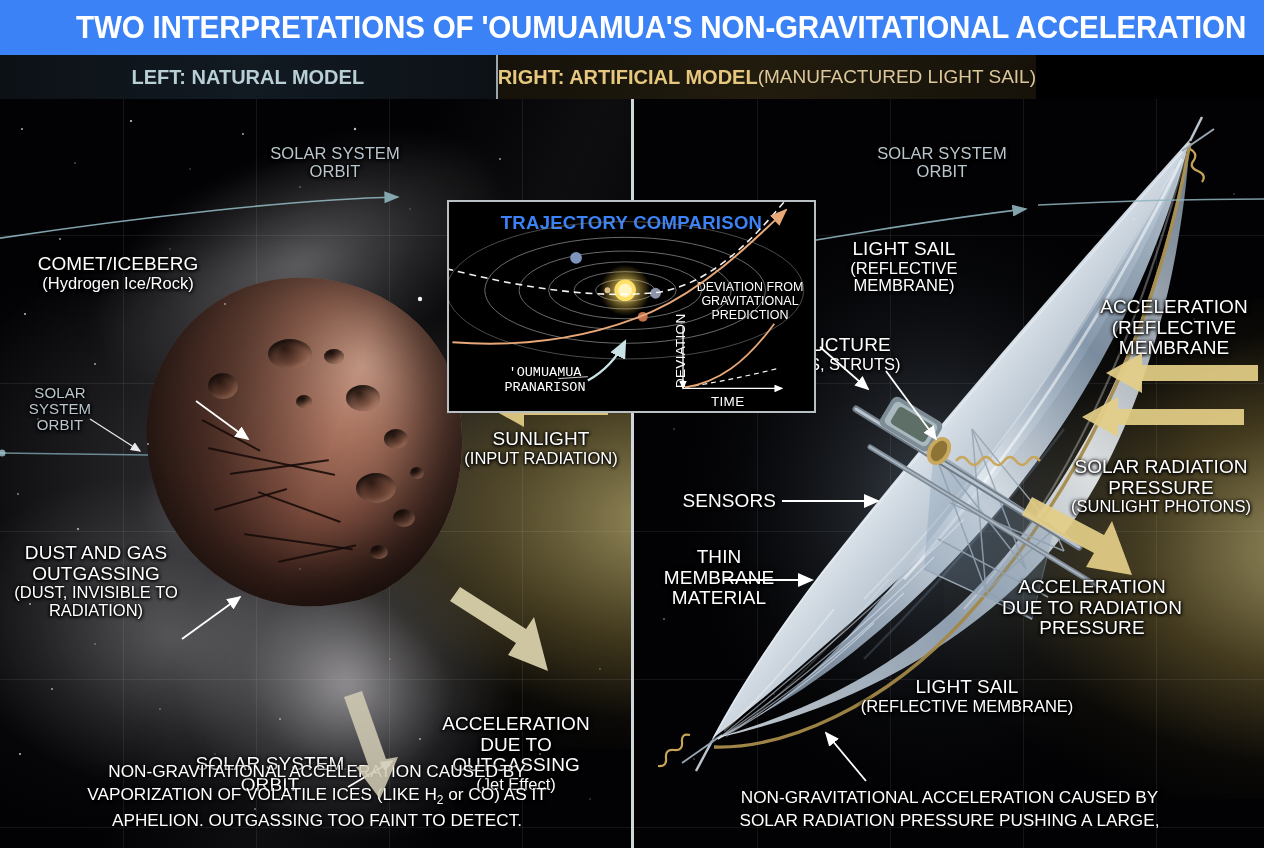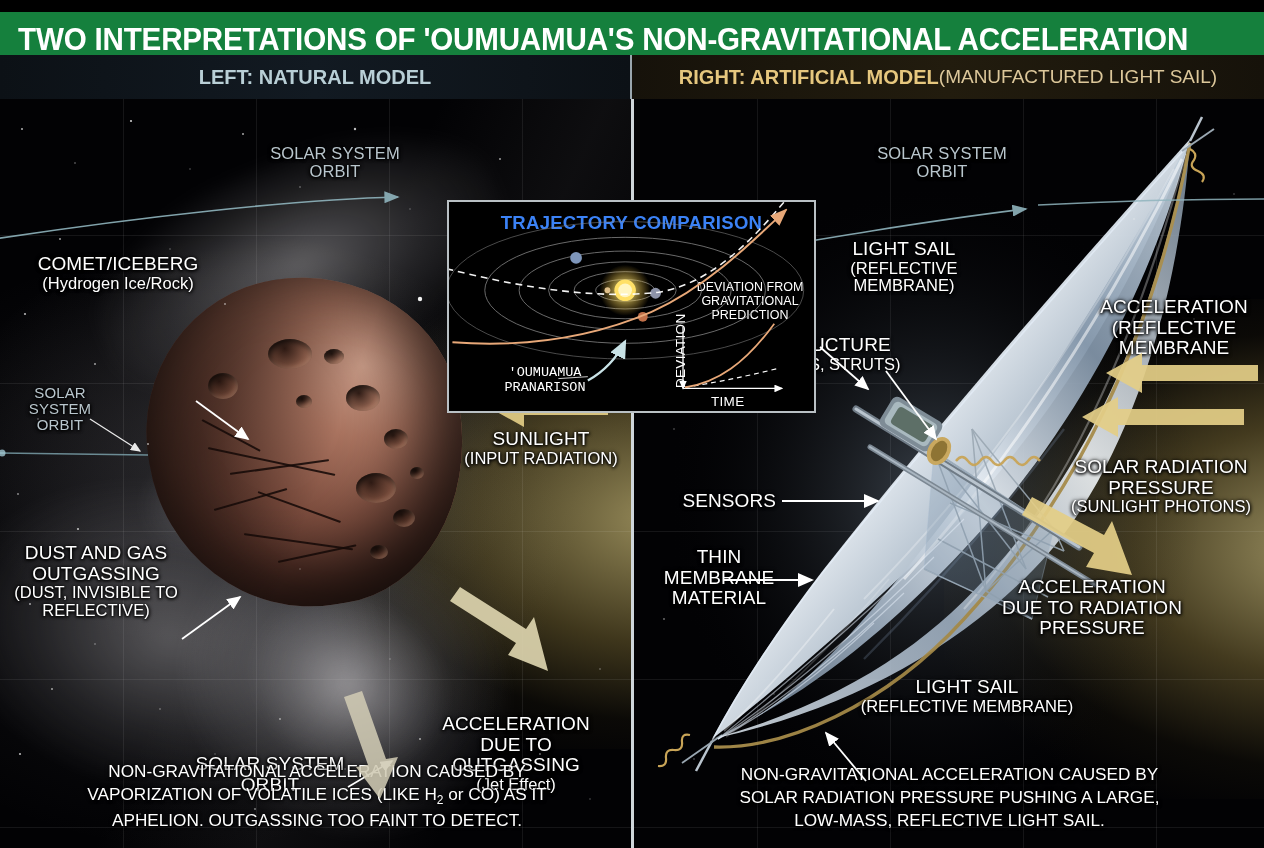--- a/index.html
+++ b/index.html
@@ -6,37 +6,37 @@
   html, body {
     width: 1264px; height: 848px;
     background: #000;
     font-family: "Liberation Sans", sans-serif;
     overflow: hidden;
   }
   #root { position: relative; width: 1264px; height: 848px; background: #000; overflow: hidden; }
 
   
   .title-bar {
-    position: absolute; left: 0; top: 12px; width: 1264px; height: 55px;
-    background: #15803d;
-    display: flex; align-items: center; justify-content: flex-start;
+    position: absolute; left: 0; top: 0; width: 1264px; height: 55px;
+    background: #3b82f6;
+    display: flex; align-items: center; justify-content: flex-end;
   }
   .title-text {
     color: #ffffff;
     font-size: 30.5px;
     font-weight: bold;
     letter-spacing: -0.2px;
     white-space: nowrap;
     font-family: "Liberation Sans", sans-serif;
     transform: scaleX(0.97);
   }
 
   
   .subtitle-bar {
-    position: absolute; left: 0; top: 55px; width: 1264px; height: 44px;
+    position: absolute; left: 0; top: 55px; width: 1036px; height: 44px;
     display: flex;
   }
   .subtitle-half {
     position: relative; height: 44px; display: flex; align-items: center; justify-content: center;
     white-space: nowrap;
   }
   .subtitle-left { width: 632px; background: linear-gradient(to right,#0c1116,#121a22 50%,#0c1116); border-right: 2px solid #9aa6ad; }
   .subtitle-right { width: 632px; background: linear-gradient(to right,#16120a,#221c0e 50%,#16120a); }
   .sub-strong { font-weight: bold; font-size: 20px; }
   .sub-light  { font-size: 19px; }
@@ -325,21 +325,21 @@
       <div class="lbl ctr orbit-muted small" style="left:8px;top:286px;width:104px;text-align:center;">
         <div class="l1">SOLAR</div>
         <div class="l1">SYSTEM</div>
         <div class="l1">ORBIT</div>
       </div>
 
       <div class="lbl ctr" style="left:6px;top:444px;width:180px;">
         <div class="l1">DUST AND GAS</div>
         <div class="l1">OUTGASSING</div>
         <div class="l2">(DUST, INVISIBLE TO</div>
-        <div class="l2">REFLECTIVE)</div>
+        <div class="l2">RADIATION)</div>
       </div>
 
       <div class="lbl ctr" style="left:452px;top:330px;width:178px;">
         <div class="l1">SUNLIGHT</div>
         <div class="l2">(INPUT RADIATION)</div>
       </div>
 
       <div class="lbl ctr" style="left:190px;top:655px;width:160px;">
         <div class="l1">SOLAR SYSTEM</div>
         <div class="l1">ORBIT</div>
@@ -573,21 +573,20 @@
       </div>
 
       <div class="lbl ctr" style="left:218px;top:578px;width:230px;">
         <div class="l1">LIGHT SAIL</div>
         <div class="l2">(REFLECTIVE MEMBRANE)</div>
       </div>
 
       <div class="caption caption-right">
         <div>NON-GRAVITATIONAL ACCELERATION CAUSED BY</div>
         <div>SOLAR RADIATION PRESSURE PUSHING A LARGE,</div>
-        <div>LOW-MASS, REFLECTIVE LIGHT SAIL.</div>
       </div>
     </div>
 
     <div class="divider"></div>
 
     <div class="inset">
       <div class="inset-title">TRAJECTORY COMPARISON</div>
 
       <svg class="overlay" viewBox="0 0 369 213">
         <defs>

